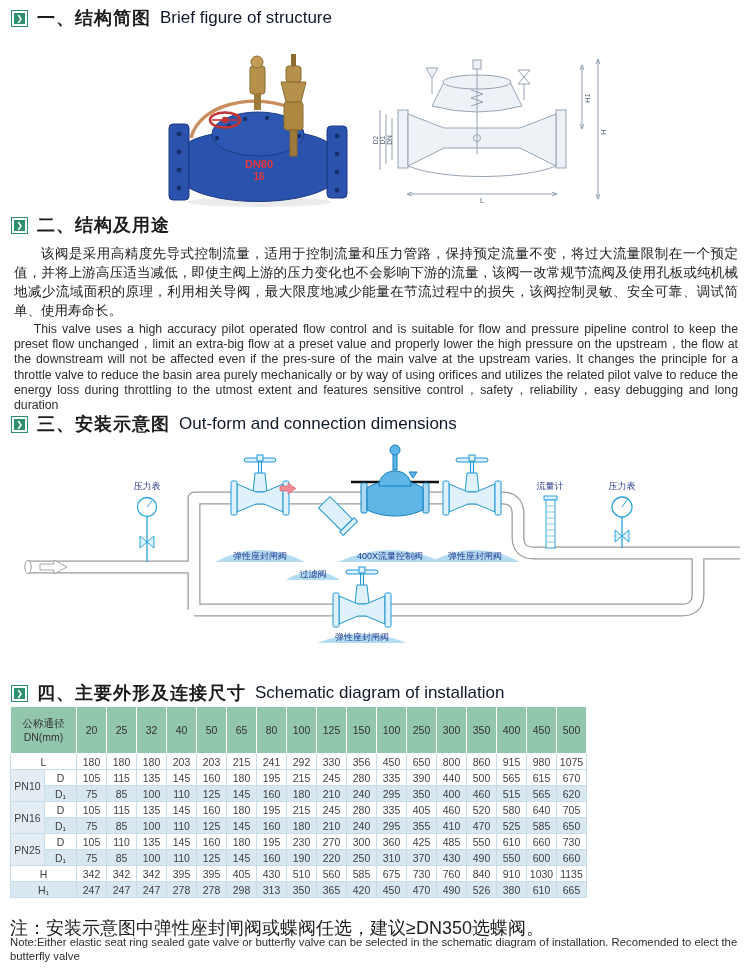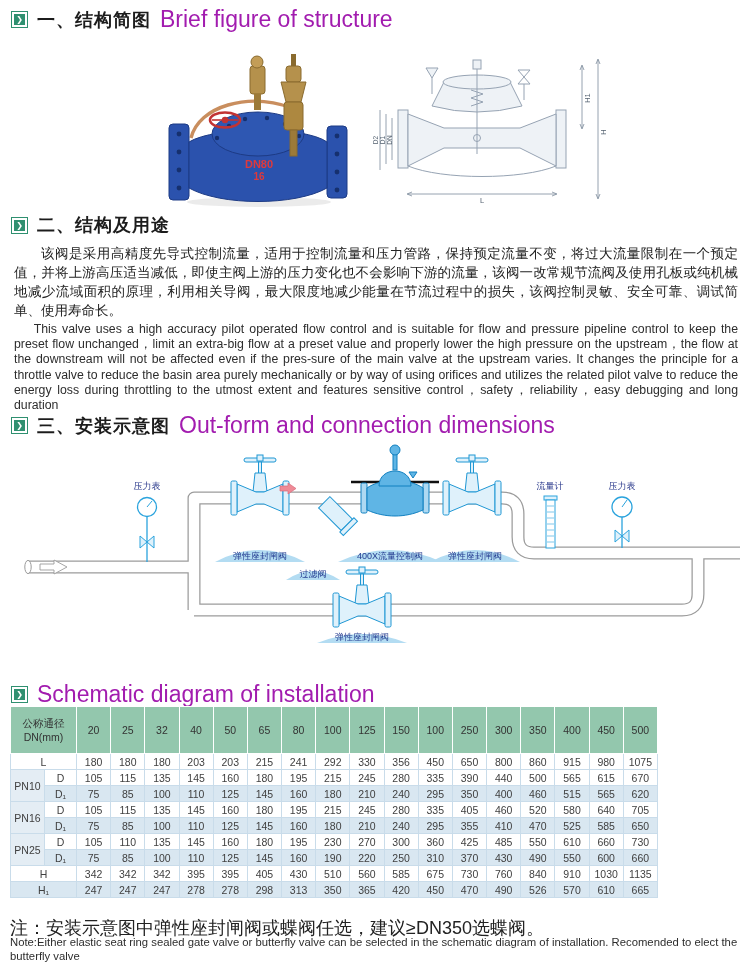--- a/index.html
+++ b/index.html
@@ -7,26 +7,26 @@
     width:750px;height:976px;position:relative;overflow:hidden;
     background:#ffffff;color:#2a2a2a;
     font-family:"Liberation Sans","DejaVu Sans",sans-serif;
   }
   .sec{position:absolute;left:11px;display:flex;align-items:center;gap:9px;}
   .sec-icon{width:15px;height:15px;border:1px solid #2f9070;background:#fff;
     display:flex;align-items:center;justify-content:center;flex:0 0 auto;}
   .sec-icon-inner{width:11px;height:11px;background:#2f9070;color:#fff;
     font-size:8px;line-height:11px;text-align:center;}
   .sec-zh{font-size:18px;font-weight:bold;color:#1c1c1c;letter-spacing:1px;}
-  .sec-en{font-size:23px;color:#a21caf;}
+  .sec-en{font-size:17px;color:#0f172a;}
   .para{position:absolute;left:14px;right:12px;text-align:justify;}
   .para-zh{top:244px;font-size:13.5px;line-height:19px;text-indent:2em;color:#222;}
   .para-en{top:322px;font-size:12.3px;line-height:15.2px;text-indent:1.6em;color:#2d2d2d;}
   .figure{position:absolute;}
-  .dims-table{position:absolute;left:10px;top:706px;width:648px;
+  .dims-table{position:absolute;left:10px;top:706px;width:577px;
     border-collapse:collapse;table-layout:fixed;font-size:10.5px;color:#404040;text-align:center;}
   .dims-table thead th{background:#93c7ad;border:1px solid #ffffff;height:46px;
     font-weight:normal;color:#333;padding:0;}
   .dims-table thead th .corner-line{line-height:14px;}
   .dims-table tbody th,.dims-table tbody td{border:1px solid #c9dcea;height:15px;
     padding:0;font-weight:normal;background:#ffffff;}
   .dims-table tbody tr.alt th,.dims-table tbody tr.alt td{background:#d9e7f1;}
   .dims-table tbody th.grp{background:#e4edf4 !important;}
   .note-zh{position:absolute;left:10px;top:916px;font-size:18px;color:#222;}
   .note-en{position:absolute;left:10px;top:936px;font-size:11.3px;line-height:13.5px;color:#2d2d2d;}
@@ -250,20 +250,21 @@
     <text x="465" y="119">弹性座封闸阀</text>
     <path d="M307,203 Q352,185 397,203 Z" fill="#b3dcf2"></path>
     <text x="352" y="200">弹性座封闸阀</text>
   </g>
 </svg>
 
 <div class="sec" style="top:681px;">
   <span class="sec-icon">
       <span class="sec-icon-inner">❯</span>
     </span>
+  <span class="sec-zh">四、主要外形及连接尺寸</span>
   <span class="sec-en">Schematic diagram of installation</span>
 </div>
 
 <table class="dims-table">
   <colgroup>
       <col style="width: 34px;">
       <col style="width: 32px;">
       <col>
       <col>
       <col>
@@ -480,21 +481,21 @@
         <td>278</td>
         <td>298</td>
         <td>313</td>
         <td>350</td>
         <td>365</td>
         <td>420</td>
         <td>450</td>
         <td>470</td>
         <td>490</td>
         <td>526</td>
-        <td>570</td>
+        <td>380</td>
         <td>610</td>
         <td>665</td>
       </tr>
     </tbody>
 </table>
 
 <div class="note-zh">注：安装示意图中弹性座封闸阀或蝶阀任选，建议≥DN350选蝶阀。</div>
 <div class="note-en">Note:Either elastic seat ring sealed gate valve or butterfly valve can be selected in the schematic diagram of installation. Recomended to elect the butterfly valve</div>
 <div class="note-en2">in case of ≥DN350.</div>
 

